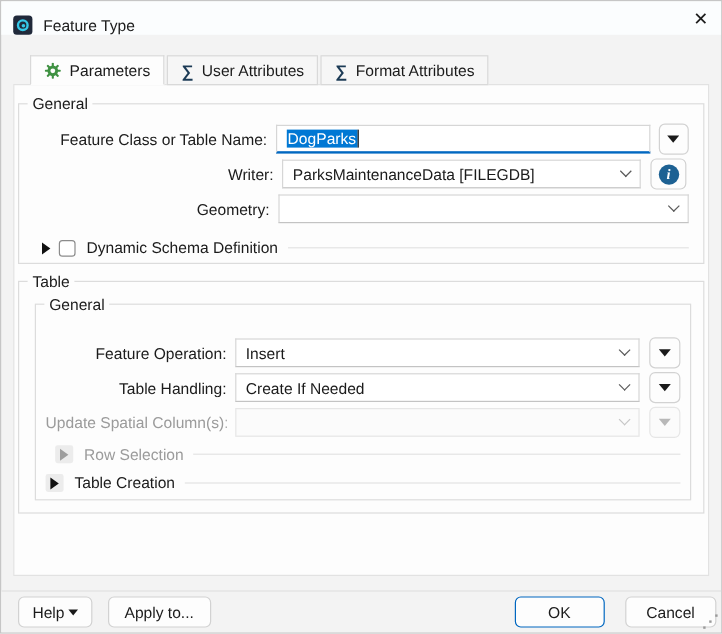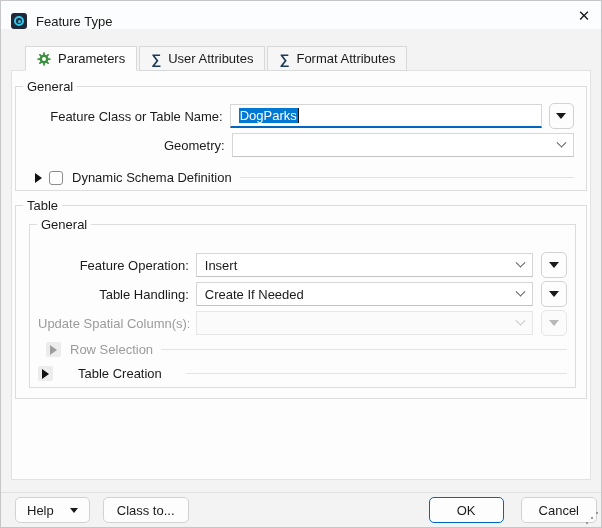--- a/index.html
+++ b/index.html
@@ -68,27 +68,27 @@
   .tri-right.gray{ border-left-color: #9e9e9e; }
   .tri-box{ width: 15px; height: 15px; background: #ececec; border-radius: 2px;
             display: flex; align-items: center; justify-content: center; }
   .exp-label{ margin-left: 9px; }
   .exp-label.gray{ color: #9b9b9b; }
   .exp-rule{ flex: 1; height: 1px; background: #e3e3e3; margin-left: 8px; }
   .checkbox{ width: 14px; height: 14px; background: #ffffff; border: 1px solid #8b8b8b;
              border-radius: 3px; margin-left: 7px; }
   .exp-dsd{ margin-top: 12px; margin-bottom: 2px; padding-left: 7px; }
   .exp-rowsel{ margin-top: 6px; margin-left: 8px; }
-  .exp-tabcre{ margin-top: 7px; margin-bottom: 3px; gap: 16px; }
+  .exp-tabcre{ margin-top: 7px; margin-bottom: 3px; }
   
   .footer{ position: absolute; left: 0; right: 0; bottom: 0; height: 35px; background: #f3f3f3;
            border-top: 1px solid #e1e1e1; display: flex; align-items: center; padding: 0 4px 0 14px; }
   .btn{ height: 26px; background: #fdfdfd; border: 1px solid #d2d2d2; border-radius: 5px;
         display: flex; align-items: center; justify-content: center; padding: 0 16px; }
-  .btn-help{ padding: 0 11px; gap: 16px; }
+  .btn-help{ padding: 0 11px; gap: 3px; }
   .help-caret{ width: 0; height: 0; border-left: 4px solid transparent; border-right: 4px solid transparent;
                border-top: 5px solid #1a1a1a; }
   .btn-apply{ margin-left: 13px; padding: 0 13px; }
   .btn-ok{ margin-left: auto; border: 1px solid #0067c0; padding: 0 27px; }
   .btn-cancel{ margin-left: 17px; margin-right: 0; padding: 11px 17px; }
   .grip{ position: absolute; right: 13px; bottom: 3px; width: 2px; height: 2px; background: #9a9a9a;
          box-shadow: 5px -5px 0 #9a9a9a, 10px -10px 0 #9a9a9a; }
 </style>
 </head>
 <body>
@@ -142,20 +142,30 @@
         <span class="lbl">Feature Class or Table Name:</span>
         <div class="field focused" style="width:320px">
           <span class="sel">DogParks</span>
           <span class="caret"></span>
         </div>
         <div class="drop-btn">
           <span class="tri-down"></span>
         </div>
       </div>
 
+      <div class="row">
+        <span class="lbl">Writer:</span>
+        <div class="field" style="width:299px">
+          <span>ParksMaintenanceData [FILEGDB]</span>
+          <span class="chev"></span>
+        </div>
+        <div class="info-btn">
+          <span class="info-circle">i</span>
+        </div>
+      </div>
 
       <div class="row">
         <span class="lbl">Geometry:</span>
         <div class="field" style="width:348px">
           <span class="chev"></span>
         </div>
       </div>
 
       <div class="expander exp-dsd">
         <span class="tri-right"></span>
@@ -222,21 +232,21 @@
       </div>
     </div>
   </div>
 
   <div class="footer">
     <div class="btn btn-help">
       <span>Help</span>
       <span class="help-caret"></span>
     </div>
     <div class="btn btn-apply">
-      <span>Class to...</span>
+      <span>Apply to...</span>
     </div>
     <div class="btn btn-ok">
       <span>OK</span>
     </div>
     <div class="btn btn-cancel">
       <span>Cancel</span>
     </div>
   </div>
 
   <div class="grip"></div>

